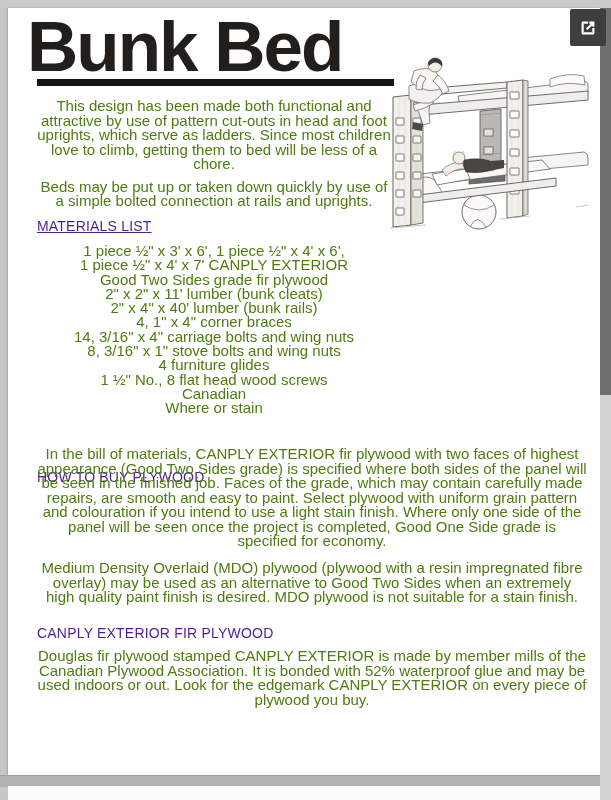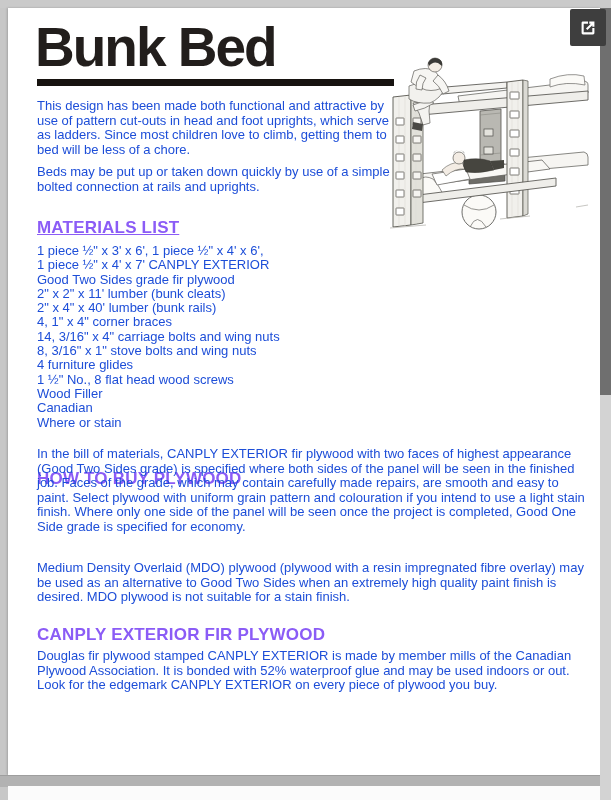--- a/index.html
+++ b/index.html
@@ -9,28 +9,28 @@
   .scrollbar{position:absolute;right:0;top:8px;width:11px;height:792px;background:#d3d3d3;}
   .scroll-thumb{position:absolute;left:0;top:0;width:11px;height:387px;background:#6f6f6f;}
   .page{position:absolute;left:8px;top:8px;width:592px;height:767px;background:#ffffff;
     box-shadow:-1px 0 2px rgba(0,0,0,.18), 1px 0 1px rgba(0,0,0,.10);}
   .page-gap{position:absolute;left:0;top:775px;width:600px;height:11px;background:#b2b2b2;
     border-top:1px solid #9e9e9e;}
   .next-page{position:absolute;left:8px;top:786px;width:592px;height:14px;background:#fbfbfb;}
   .ext-button{position:absolute;left:570px;top:9px;width:36px;height:37px;background:#3e3e3e;
     border-radius:2px;display:flex;align-items:center;justify-content:center;cursor:pointer;z-index:5;}
   
-  .doc-title{position:absolute;left:27px;top:10px;font-size:55px;line-height:58px;
+  .doc-title{position:absolute;left:19px;top:10px;font-size:71px;line-height:58px;
     font-weight:bold;letter-spacing:-2px;color:#221e1c;white-space:nowrap;}
   .title-rule{position:absolute;left:29px;top:71px;width:357px;height:7px;background:#171310;}
   .illustration{position:absolute;left:372px;top:47px;width:218px;height:181px;}
-  .body-text{position:absolute;font-size:13px;line-height:14.5px;color:#1d4ed8;}
+  .body-text{position:absolute;font-size:15px;line-height:14.5px;color:#4d7c0f;text-align:center;}
   .intro{left:29px;top:91px;width:354px;}
   .intro p{margin:0 0 8px 0;}
-  .sec-heading{position:absolute;left:29px;font-size:17px;font-weight:bold;color:#8b5cf6;
+  .sec-heading{position:absolute;left:29px;font-size:14px;font-weight:normal;color:#4c1d95;
     letter-spacing:.2px;}
   .materials-heading{top:210px;text-decoration:underline;}
   .materials-list{left:29px;top:236px;width:354px;line-height:14.3px;}
   .materials-list div{white-space:nowrap;}
   .how-heading{top:461px;}
   .how-p1{left:29px;top:439px;width:550px;}
   .mdo-p{left:29px;top:553px;width:550px;}
   .canply-heading{top:617px;}
   .canply-p{left:29px;top:641px;width:550px;}
   svg{display:block;}
@@ -149,21 +149,20 @@
         <div>1 piece ½" x 3' x 6', 1 piece ½" x 4' x 6',</div>
         <div>1 piece ½" x 4' x 7' CANPLY EXTERIOR</div>
         <div>Good Two Sides grade fir plywood</div>
         <div>2" x 2" x 11' lumber (bunk cleats)</div>
         <div>2" x 4" x 40' lumber (bunk rails)</div>
         <div>4, 1" x 4" corner braces</div>
         <div>14, 3/16" x 4" carriage bolts and wing nuts</div>
         <div>8, 3/16" x 1" stove bolts and wing nuts</div>
         <div>4 furniture glides</div>
         <div>1 ½" No., 8 flat head wood screws</div>
-        <div>Wood Filler</div>
         <div>Canadian</div>
         <div>Where or stain</div>
       </div>
 
     <div class="sec-heading how-heading">HOW TO BUY PLYWOOD</div>
     <div class="body-text how-p1">In the bill of materials, CANPLY EXTERIOR fir plywood with two faces of highest appearance (Good Two Sides grade) is specified where both sides of the panel will be seen in the finished job.  Faces of the grade, which may contain carefully made repairs, are smooth and easy to paint.  Select plywood with uniform grain pattern and colouration if you intend to use a light stain finish.  Where only one side of the panel will be seen once the project is completed, Good One Side grade is specified for economy.</div>
     <div class="body-text mdo-p">Medium Density Overlaid (MDO) plywood (plywood with a resin impregnated fibre overlay) may be used as an alternative to Good Two Sides when an extremely high quality paint finish is desired.  MDO plywood is not suitable for a stain finish.</div>
 
     <div class="sec-heading canply-heading">CANPLY EXTERIOR FIR PLYWOOD</div>
     <div class="body-text canply-p">Douglas fir plywood stamped CANPLY EXTERIOR is made by member mills of the Canadian Plywood Association.  It is bonded with 52% waterproof glue and may be used indoors or out.  Look for the edgemark CANPLY EXTERIOR on every piece of plywood you buy.</div>

